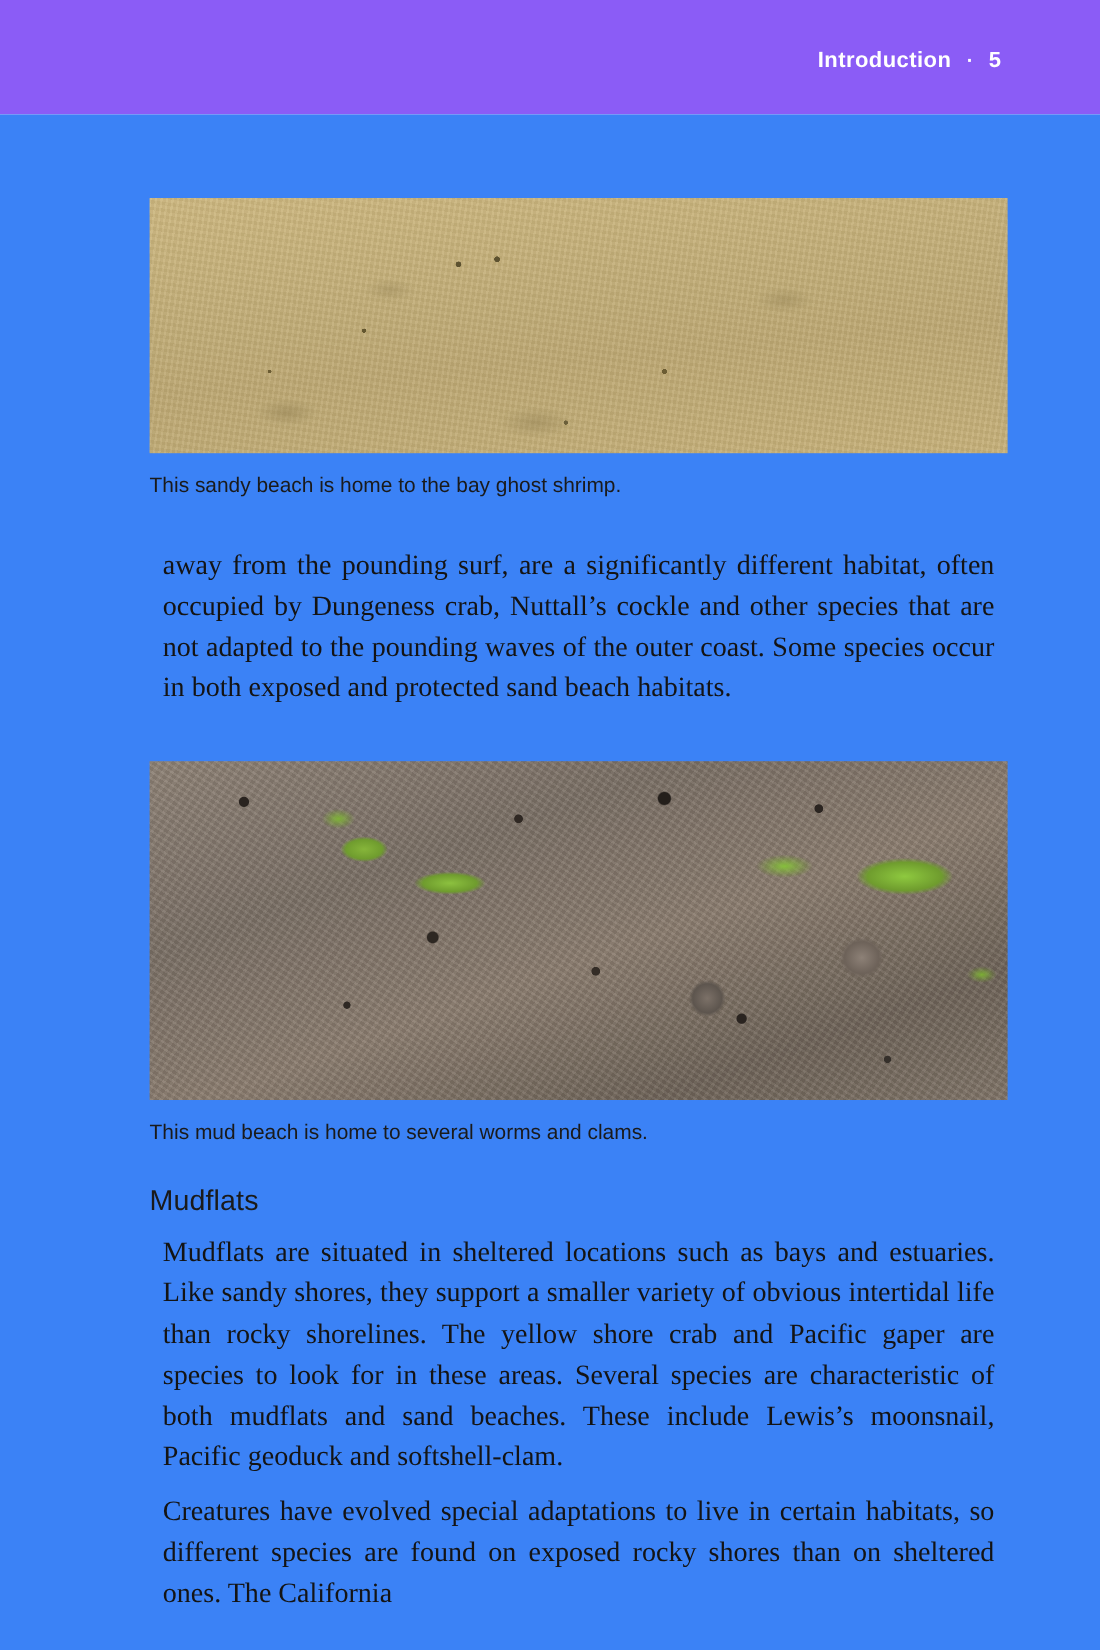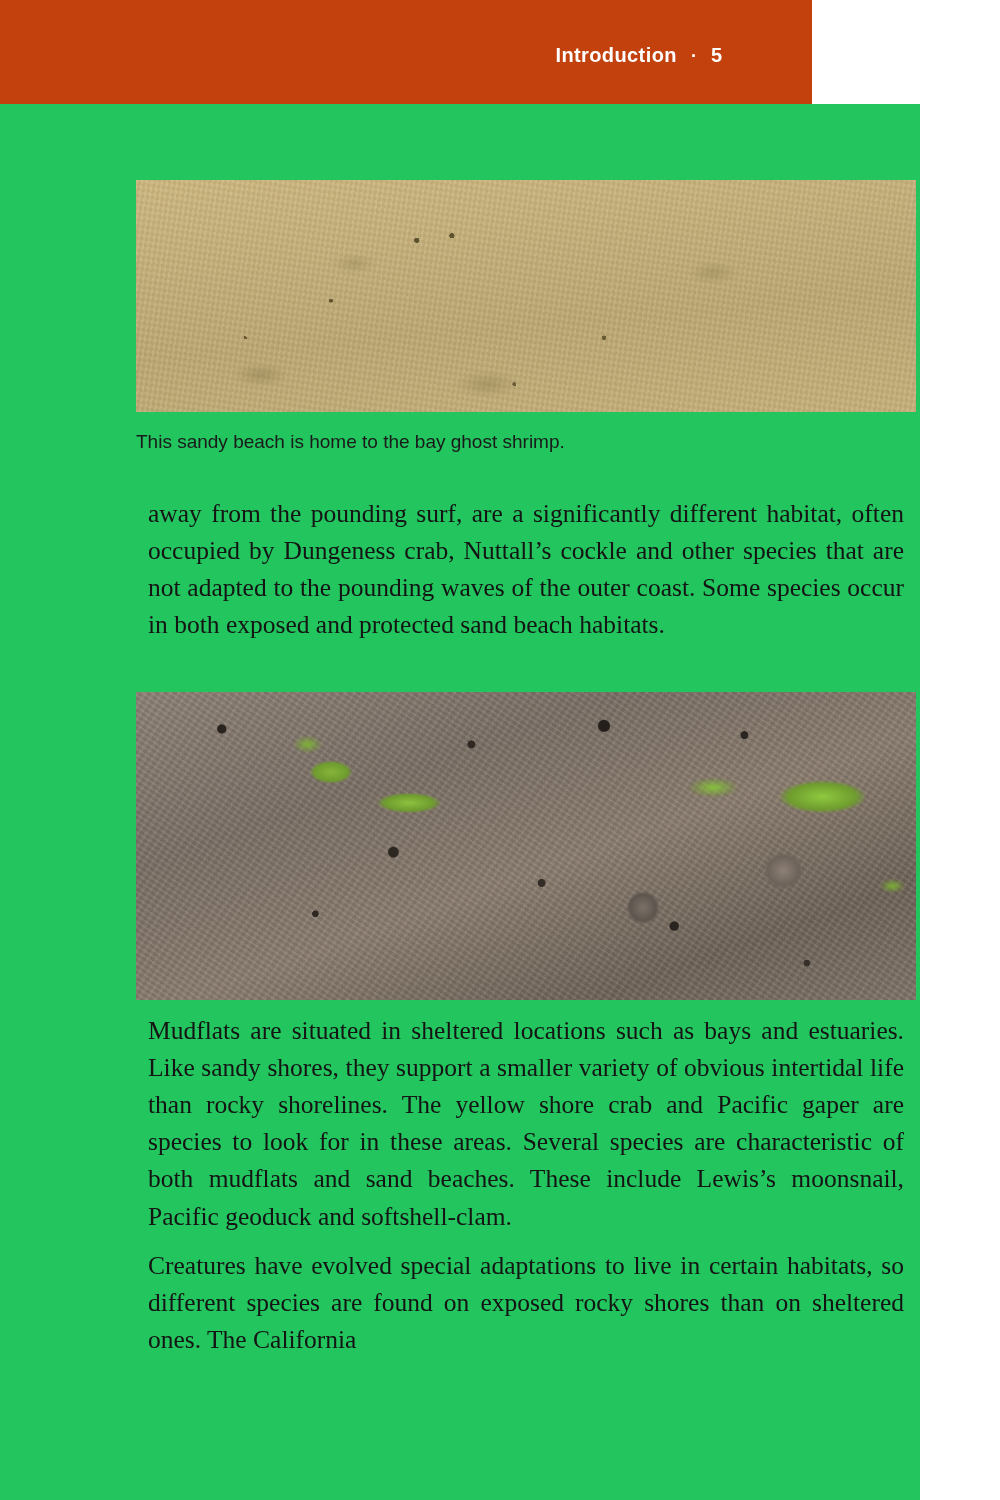--- a/index.html
+++ b/index.html
@@ -14,23 +14,23 @@
     font-family: "Liberation Serif", serif;
     color: #1a1a1a;
     overflow: hidden;
   }
 
   
   .header-bar {
     position: absolute;
     top: 0;
     left: 0;
-    width: 812px;
+    width: 1000px;
     height: 104px;
-    background: #c2410c;
+    background: #8b5cf6;
     box-sizing: border-box;
     text-align: center;
   }
   .header-inner {
     position: absolute;
     right: 90px;
     top: 44px;
     display: flex;
     align-items: baseline;
     gap: 14px;
@@ -51,23 +51,23 @@
     color: #ffffff;
     font-size: 20px;
     font-weight: bold;
   }
 
   
   .page {
     position: absolute;
     top: 104px;
     left: 0;
-    width: 920px;
+    width: 1000px;
     height: 1396px;
-    background: #22c55e;
+    background: #3b82f6;
   }
   .content {
     position: absolute;
     left: 136px;
     top: 0;
     width: 780px;
   }
 
   
   .figure {
@@ -174,20 +174,22 @@
 
     <figure class="figure fig-1">
       <div class="photo photo-sand"></div>
       <figcaption class="caption">This sandy beach is home to the bay ghost shrimp.</figcaption>
     </figure>
 
     <p class="body-para para-continuation">away from the pounding surf, are a significantly different habitat, often occupied by Dungeness crab, Nuttall’s cockle and other species that are not adapted to the pounding waves of the outer coast. Some species occur in both exposed and protected sand beach habitats.</p>
 
     <figure class="figure fig-2">
       <div class="photo photo-mud"></div>
+      <figcaption class="caption">This mud beach is home to several worms and clams.</figcaption>
     </figure>
 
+    <h3 class="subhead">Mudflats</h3>
     <p class="body-para">Mudflats are situated in sheltered locations such as bays and estuaries. Like sandy shores, they support a smaller variety of obvious intertidal life than rocky shorelines. The yellow shore crab and Pacific gaper are species to look for in these areas. Several species are characteristic of both mudflats and sand beaches. These include Lewis’s moonsnail, Pacific geoduck and softshell-clam.</p>
 
     <p class="body-para">Creatures have evolved special adaptations to live in certain habitats, so different species are found on exposed rocky shores than on sheltered ones. The California</p>
 
   </div>
 </div>
 
 </body></html>

